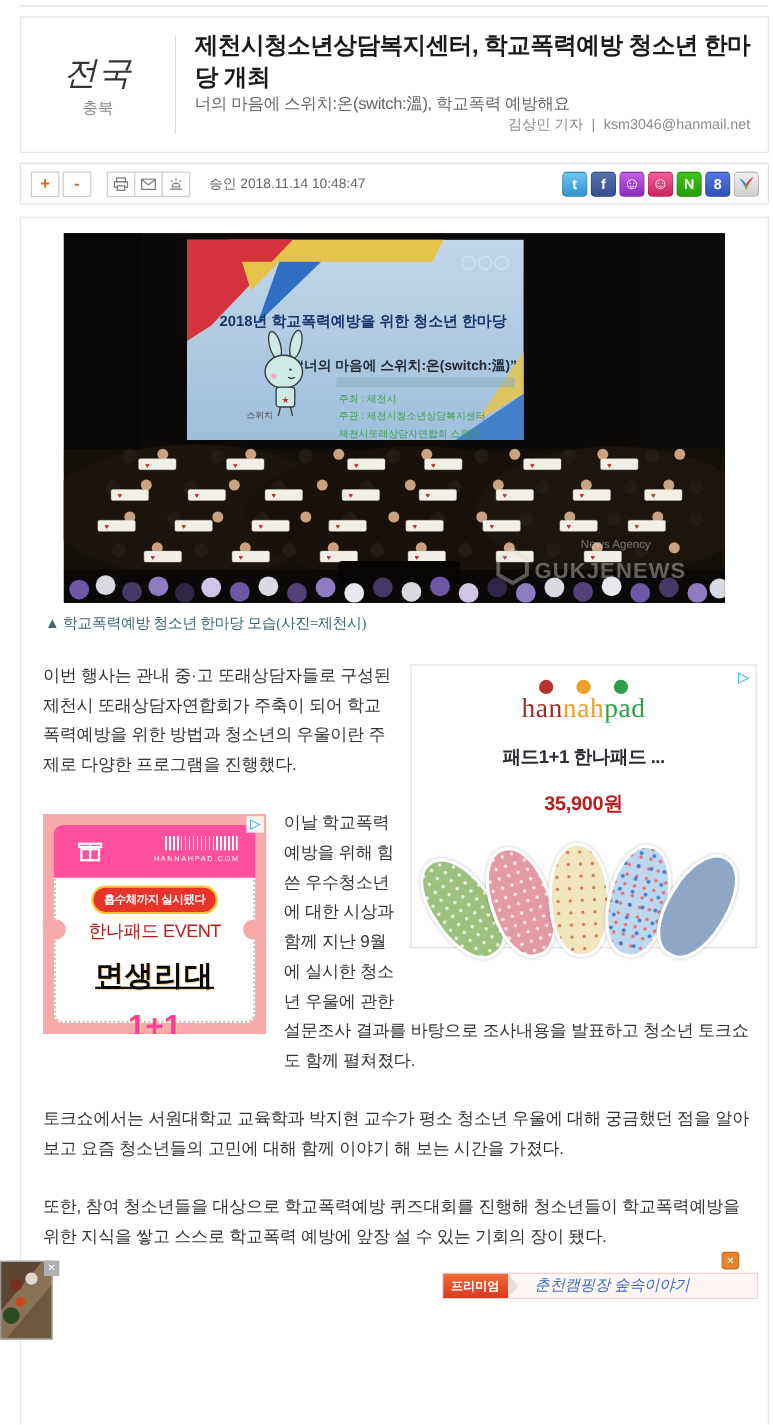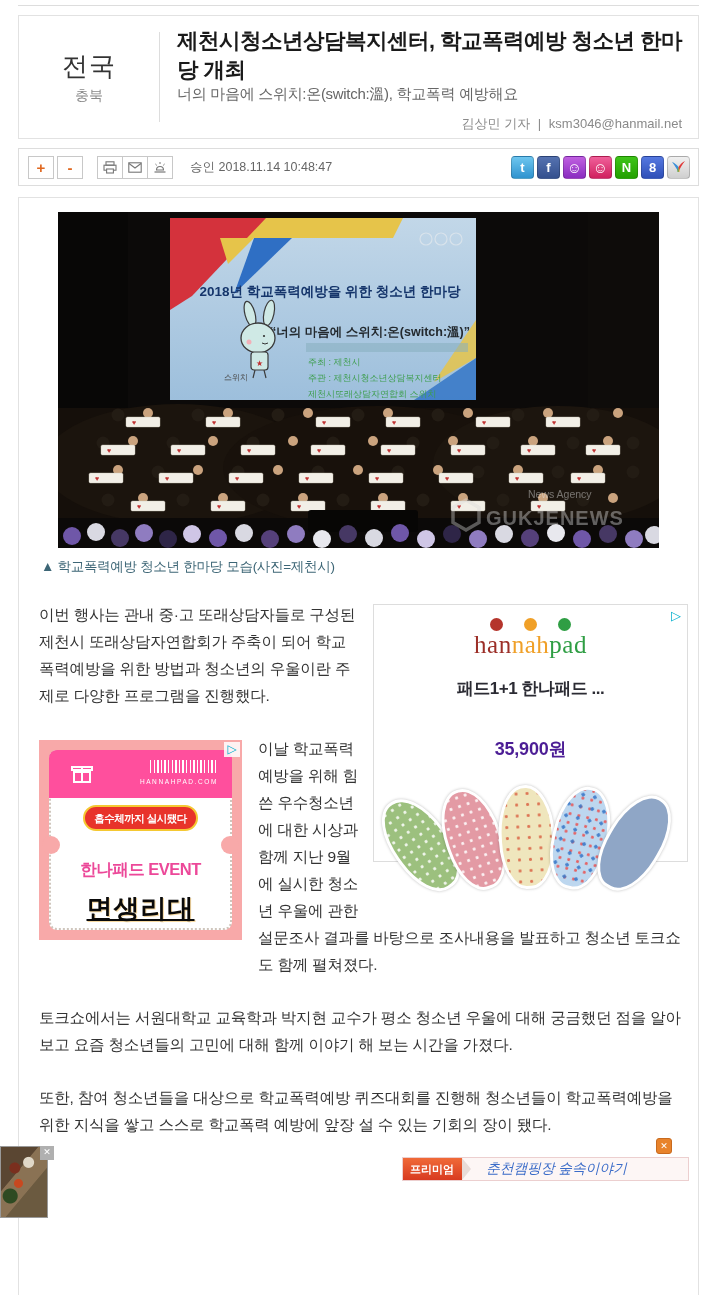--- a/index.html
+++ b/index.html
@@ -8,27 +8,27 @@
     position: relative;
     background: #fff;
     font-family: "Liberation Sans", "DejaVu Sans", sans-serif;
     overflow: hidden;
   }
   .top-rule { position:absolute; left:18px; width:681px; top:5px; border-top:1px solid #ddd; }
 
   
   .header-box { position:absolute; left:18px; top:15px; width:681px; height:124px; border:1px solid #e2e2e2; background:#fff; }
   .category { position:absolute; left:0; top:0; width:140px; height:100%; display:flex; flex-direction:column; align-items:center; justify-content:center; }
-  .category-main { font-size:26px; color:#333; letter-spacing:1px; }
+  .category-main { font-size:30px; color:#333; letter-spacing:1px;font-style:italic; }
   .category-sub { font-size:14px; color:#888; margin-top:3px; }
   .header-divider { position:absolute; left:140px; top:16px; bottom:16px; width:1px; background:#ddd; }
   .header-main { position:absolute; left:158px; right:16px; top:11px; }
   .article-title { font-size:21.5px; font-weight:bold; color:#1a1a1a; line-height:1.36; letter-spacing:-0.5px; }
   .article-subtitle { font-size:15px; color:#666; margin-top:0; letter-spacing:-0.3px; }
-  .byline { text-align:right; font-size:13px; color:#8a8a8a; margin-top:11px; }
+  .byline { text-align:right; font-size:13px; color:#8a8a8a; }
   .byline span { margin-left:4px; }
 
   
   .toolbar { position:absolute; left:18px; top:148px; width:681px; height:38px; border:1px solid #ddd; background:#fff; display:flex; align-items:center; }
   .tool-btn { width:26px; height:23px; border:1px solid #c8c8c8; background:#fff; display:flex; align-items:center; justify-content:center; font-weight:bold; color:#e06820; font-size:15px; line-height:1; }
   .fz-plus { margin-left:9px; }
   .fz-minus { margin-left:3px; }
   .icon-group { display:flex; margin-left:14px; }
   .icon-group .tool-btn { color:#777; margin-left:-1px; }
   .icon-group .tool-btn:first-child { margin-left:0; }
@@ -40,36 +40,36 @@
   .sb-facebook  { background:linear-gradient(#5572b0,#34508e); }
   .sb-kakao     { background:linear-gradient(#c060e0,#8a2cc0); font-size:15px; }
   .sb-cyworld   { background:linear-gradient(#f0609a,#d0205e); font-size:15px; }
   .sb-naver     { background:linear-gradient(#3fc41a,#23a000); }
   .sb-google    { background:linear-gradient(#5578e0,#2e4fb8); }
   .sb-bird      { background:linear-gradient(#f0f0f0,#cfcfcf); }
 
   
   .content-box { position:absolute; left:18px; top:197px; width:681px; height:1098px; border:1px solid #e2e2e2; border-bottom:none; background:#fff; overflow:hidden; }
   .photo-wrap { width:601px; height:336px; margin:14px auto 10px; background:#0c0a09; }
-  .photo-caption { margin:0 0 26px 22px; font-size:13.5px; color:#3d6676; letter-spacing:-0.3px; }
+  .photo-caption { margin:0 0 26px 22px; font-size:13.5px; color:#3d6676; letter-spacing:-0.3px;font-family:Liberation Serif, serif; }
 
   .article-body { padding:0 9px 0 20px; font-size:15.5px; line-height:1.74; color:#333; letter-spacing:-0.2px; }
   .article-body p { margin:0 0 26px; }
 
   
   .ad-right-float { float:right; width:316px; height:320px; margin:2px 0 0 12px; }
   .ad-right { width:315px; height:258px; border:1px solid #ddd; background:#fff; position:relative; text-align:center; }
   .adchoices { position:absolute; top:3px; right:3px; width:16px; height:15px; color:#00aecd; font-size:13px; line-height:15px; text-align:center; background:rgba(255,255,255,.85); }
   .dot-row { margin-top:13px; height:13px; display:flex; justify-content:center; gap:21px; }
   .dot { width:13px; height:13px; border-radius:50%; }
   .dot-red { background:#b5352c; } .dot-orange { background:#f0a028; } .dot-green { background:#2f9e44; }
   .hannah-logo { font-family:"Liberation Serif","DejaVu Serif",serif; font-size:25px; line-height:1.1; letter-spacing:0.5px; }
   .lg-han { color:#9c2f28; } .lg-nah { color:#f0a028; } .lg-pad { color:#2f9e44; }
   .ad-product { font-size:17px; font-weight:bold; color:#2b2b33; margin-top:15px; letter-spacing:-0.5px; }
-  .ad-price { font-size:18px; font-weight:bold; color:#4c1d95; margin-top:31px; }
+  .ad-price { font-size:18px; font-weight:bold; color:#b91c1c; margin-top:12px; }
   .pads { position:relative; width:280px; height:118px; margin:8px auto 0; }
   .pad { position:absolute; bottom:2px; width:56px; height:104px; border-radius:48% 48% 46% 46%; border:3px solid #fff; box-shadow:0 0 3px rgba(0,0,0,.25); transform-origin:50% 90%; }
   .pad-dots { background-image:radial-gradient(rgba(255,255,255,.85) 1.2px, transparent 1.8px); background-size:9px 9px; }
   .pad1 { left:26px;  transform:rotate(-36deg); background-color:#9cc07e; }
   .pad2 { left:68px;  transform:rotate(-19deg); background-color:#e39aa4; }
   .pad3 { left:110px; transform:rotate(-3deg);  background-color:#efe6bd;
           background-image:radial-gradient(rgba(216,90,60,.8) 1.2px, transparent 1.8px); background-size:11px 11px; }
   .pad4 { left:152px; transform:rotate(13deg);  background-color:#bdd7ef;
           background-image:radial-gradient(rgba(58,120,200,.9) 1.5px, transparent 2px), radial-gradient(rgba(232,88,88,.9) 1.2px, transparent 1.7px);
           background-size:12px 12px, 9px 9px; background-position:0 0, 5px 5px; }
@@ -83,21 +83,21 @@
   .gift { position:absolute; left:22px; top:12px; width:22px; height:22px; }
   .gift-box { position:absolute; left:2px; top:9px; width:18px; height:12px; border:2px solid #fff; }
   .gift-lid { position:absolute; left:0;  top:4px; width:22px; height:5px;  border:2px solid #fff; background:#ff4f9d; }
   .gift-ribbon { position:absolute; left:10px; top:4px; width:2px; height:17px; background:#fff; }
   .barcode { position:absolute; right:16px; top:10px; width:66px; height:13px;
              background:repeating-linear-gradient(90deg,#fff 0 1.5px, transparent 1.5px 3.6px); }
   .coupon-domain { position:absolute; right:14px; top:26px; font-size:6.5px; color:#fff; letter-spacing:1.6px; }
   .notch { position:absolute; width:18px; height:18px; border-radius:50%; background:#f8a9a9; top:96px; }
   .notch-l { left:3px; } .notch-r { right:3px; }
   .coupon-badge { display:inline-block; margin-top:9px; background:#e8332a; color:#fff; border:2px solid #f5c832; border-radius:14px; font-size:10.5px; font-weight:bold; padding:2px 9px; letter-spacing:-0.5px; }
-  .coupon-line1 { font-size:16.5px; font-weight:bold; color:#ec4899; margin-top:24px; letter-spacing:-0.5px; }
+  .coupon-line1 { font-size:16.5px; font-weight:normal; color:#b91c1c; margin-top:2px; letter-spacing:-0.5px; }
   .coupon-line2 { font-size:26px; font-weight:900; color:#0a0a0a; margin-top:2px; letter-spacing:1px; text-shadow:1px 1px 0 #f5d8a0;text-decoration:underline; }
   .coupon-line3 { font-size:29px; font-weight:900; color:#ff3d9a; margin-top:0; text-shadow:1px 1px 0 #f5d8a0; }
   .adchoices-pink { position:absolute; top:2px; right:2px; width:16px; height:15px; background:rgba(255,255,255,.85); color:#00aecd; font-size:12px; line-height:15px; text-align:center; }
 
   
   .premium-bar { position:absolute; left:402px; top:1157px; width:287px; height:24px; background:#fdf6f5; border:1px solid #eccfcf; display:flex; align-items:center; }
   .premium-label { position:relative; background:linear-gradient(#f06a38,#d83a20); color:#fff; font-size:11px; font-weight:bold; padding:4px 8px 4px 7px; height:100%; display:flex; align-items:center; }
   .premium-label::after { content:""; position:absolute; right:-9px; top:0; border-top:11px solid transparent; border-bottom:11px solid transparent; border-left:9px solid #e8dcd8; }
   .premium-link { color:#3a6bc8; font-size:14px; margin-left:24px; letter-spacing:-0.3px; text-decoration:none;font-style:italic; }
   .close-orange { position:absolute; left:656px; top:1138px; width:16px; height:16px; background:#e8832b; border:1px solid #c86a1e; border-radius:3px; color:#fff; font-size:9px; line-height:14px; text-align:center; cursor:pointer; }

